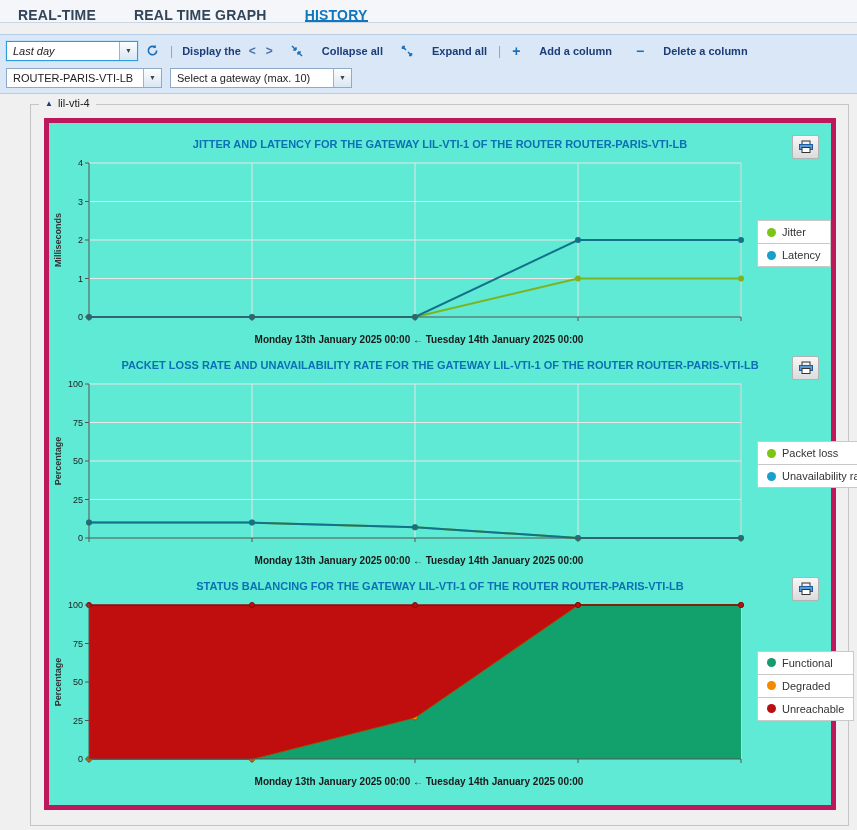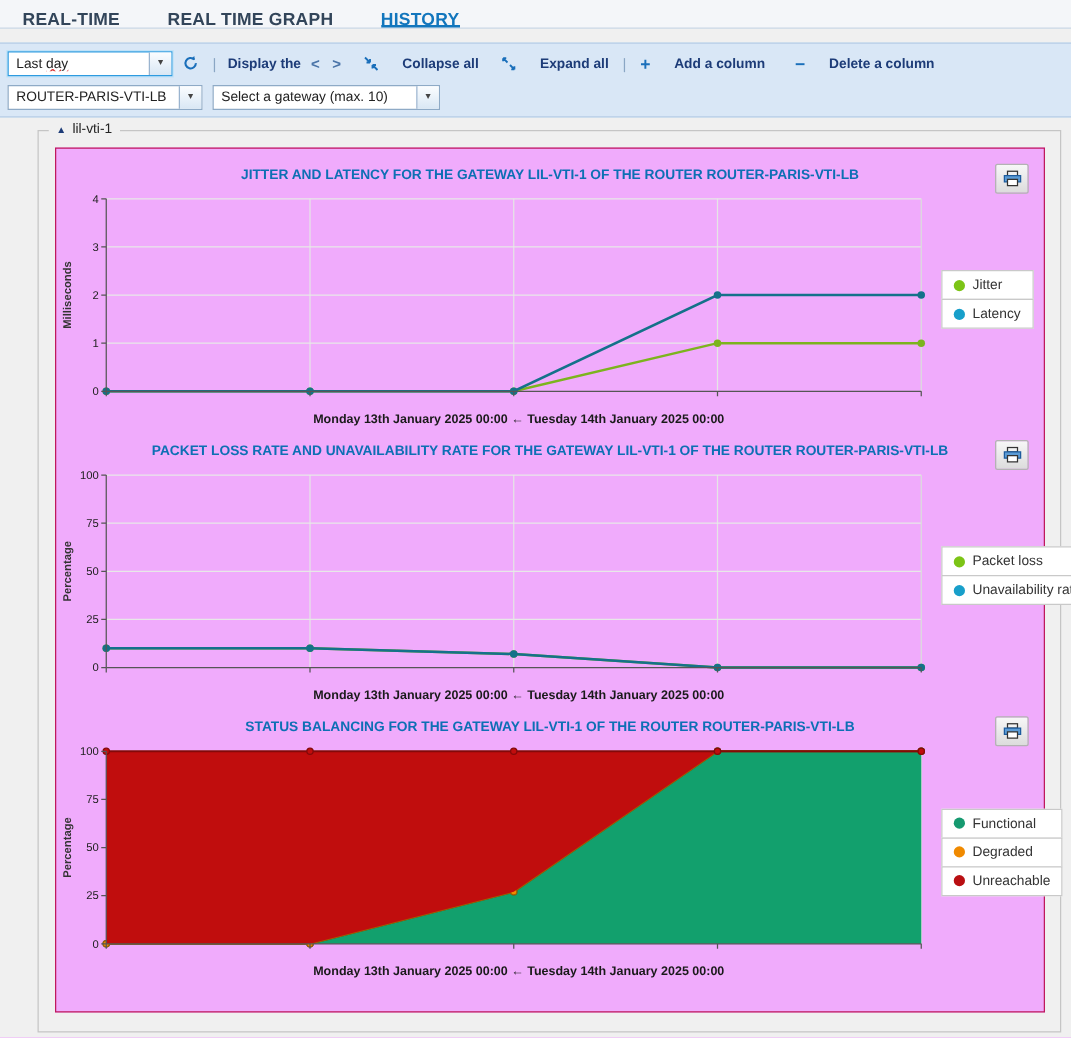--- a/index.html
+++ b/index.html
@@ -24,21 +24,21 @@
   .chev{color:#4a74a8;font-size:12px;font-weight:bold;cursor:pointer;padding:0 2px;}
   .sep{color:#8aa6c4;font-size:12px;padding:0 3px;}
   .plusminus{color:#1a6fba;font-size:14px;font-weight:bold;line-height:12px;}
   .icon-svg{display:inline-block;vertical-align:middle;}
 
   
   .page{padding:10px 8px 0 30px;}
   .fieldset{border:1px solid #c5c5c5;position:relative;height:722px;box-sizing:border-box;}
   .fieldset-legend{position:absolute;top:-8px;left:8px;background:#f0f0f0;padding:0 6px;font-size:11px;color:#222;display:flex;align-items:center;gap:5px;cursor:pointer;}
   .tri{font-size:8px;color:#1d3c78;}
-  .card{margin:13px 12px 12px 13px;background:#f0abfc;border:1px solid #be185d;height:692px;box-sizing:border-box;padding-top:4px;}
+  .card{margin:13px 12px 12px 13px;background:#5eead4;border:5px solid #be185d;height:692px;box-sizing:border-box;padding-top:4px;}
 
   
   .chart-block{position:relative;padding-top:8px;}
   .chart-title{text-align:center;font-size:11px;font-weight:bold;color:#0d6fb4;height:18px;line-height:18px;}
   .print-btn{position:absolute;top:8px;right:12px;width:27px;height:24px;background:linear-gradient(#f7f7f7,#dcdcdc);border:1px solid #b3b3b3;border-radius:2px;display:flex;align-items:center;justify-content:center;cursor:pointer;padding:0;}
   .chart-row{display:flex;align-items:center;margin-top:2px;}
   .chart-canvas{width:700px;height:178px;}
   .legend{margin-left:8px;align-self:center;}
   .lg-cell{border:1px solid #c9c9c9;background:#fff;padding:5px 9px;margin-top:-1px;display:flex;gap:6px;align-items:center;font-size:11px;color:#333;white-space:nowrap;}
   .lg-dot{width:9px;height:9px;border-radius:50%;display:inline-block;flex:0 0 auto;}
@@ -50,21 +50,21 @@
 <div class="app">
 
   <div class="tabbar">
     <div class="tab">REAL-TIME</div>
     <div class="tab">REAL TIME GRAPH</div>
     <div class="tab active">HISTORY</div>
   </div>
 
   <div class="toolbar">
     <div class="tb-row">
-      <div class="combo focused" style="width:132px;">
+      <div class="combo focused" style="width:132px;font-style:italic;">
         <span class="val" style="flex:1;">Last <span class="squig">day</span></span>
         <span class="dd">▼</span>
       </div>
       <button class="tbtn" title="">
         <svg class="icon-svg" width="13" height="13" viewBox="0 0 14 14">
           <path d="M11.5 7a4.5 4.5 0 1 1-1.4-3.2" fill="none" stroke="#1a6fba" stroke-width="1.8"></path>
           <path d="M10.2 0.8 L10.6 4.3 L7.2 3.4 Z" fill="#1a6fba"></path>
         </svg>
       </button>
       <span class="sep">|</span>
@@ -104,21 +104,21 @@
         <span class="val" style="flex:1;">Select a gateway (max. 10)</span>
         <span class="dd">▼</span>
       </div>
     </div>
   </div>
 
   <div class="page">
     <div class="fieldset">
       <div class="fieldset-legend">
         <span class="tri">▲</span>
-        <span>lil-vti-1</span>
+        <span>lil-vti-4</span>
       </div>
       <div class="card">
 
         <div class="chart-block">
           <div class="chart-title">JITTER AND LATENCY FOR THE GATEWAY LIL-VTI-1 OF THE ROUTER ROUTER-PARIS-VTI-LB</div>
           <button class="print-btn">
             <svg width="16" height="14" viewBox="0 0 16 14">
               <rect x="4" y="1" width="8" height="3.5" fill="#f2f2f2" stroke="#333"></rect>
               <rect x="1.5" y="4.5" width="13" height="5" fill="#5b9bd5" stroke="#1d5c9e"></rect>
               <rect x="4" y="7.5" width="8" height="5" fill="#fff" stroke="#333"></rect>

